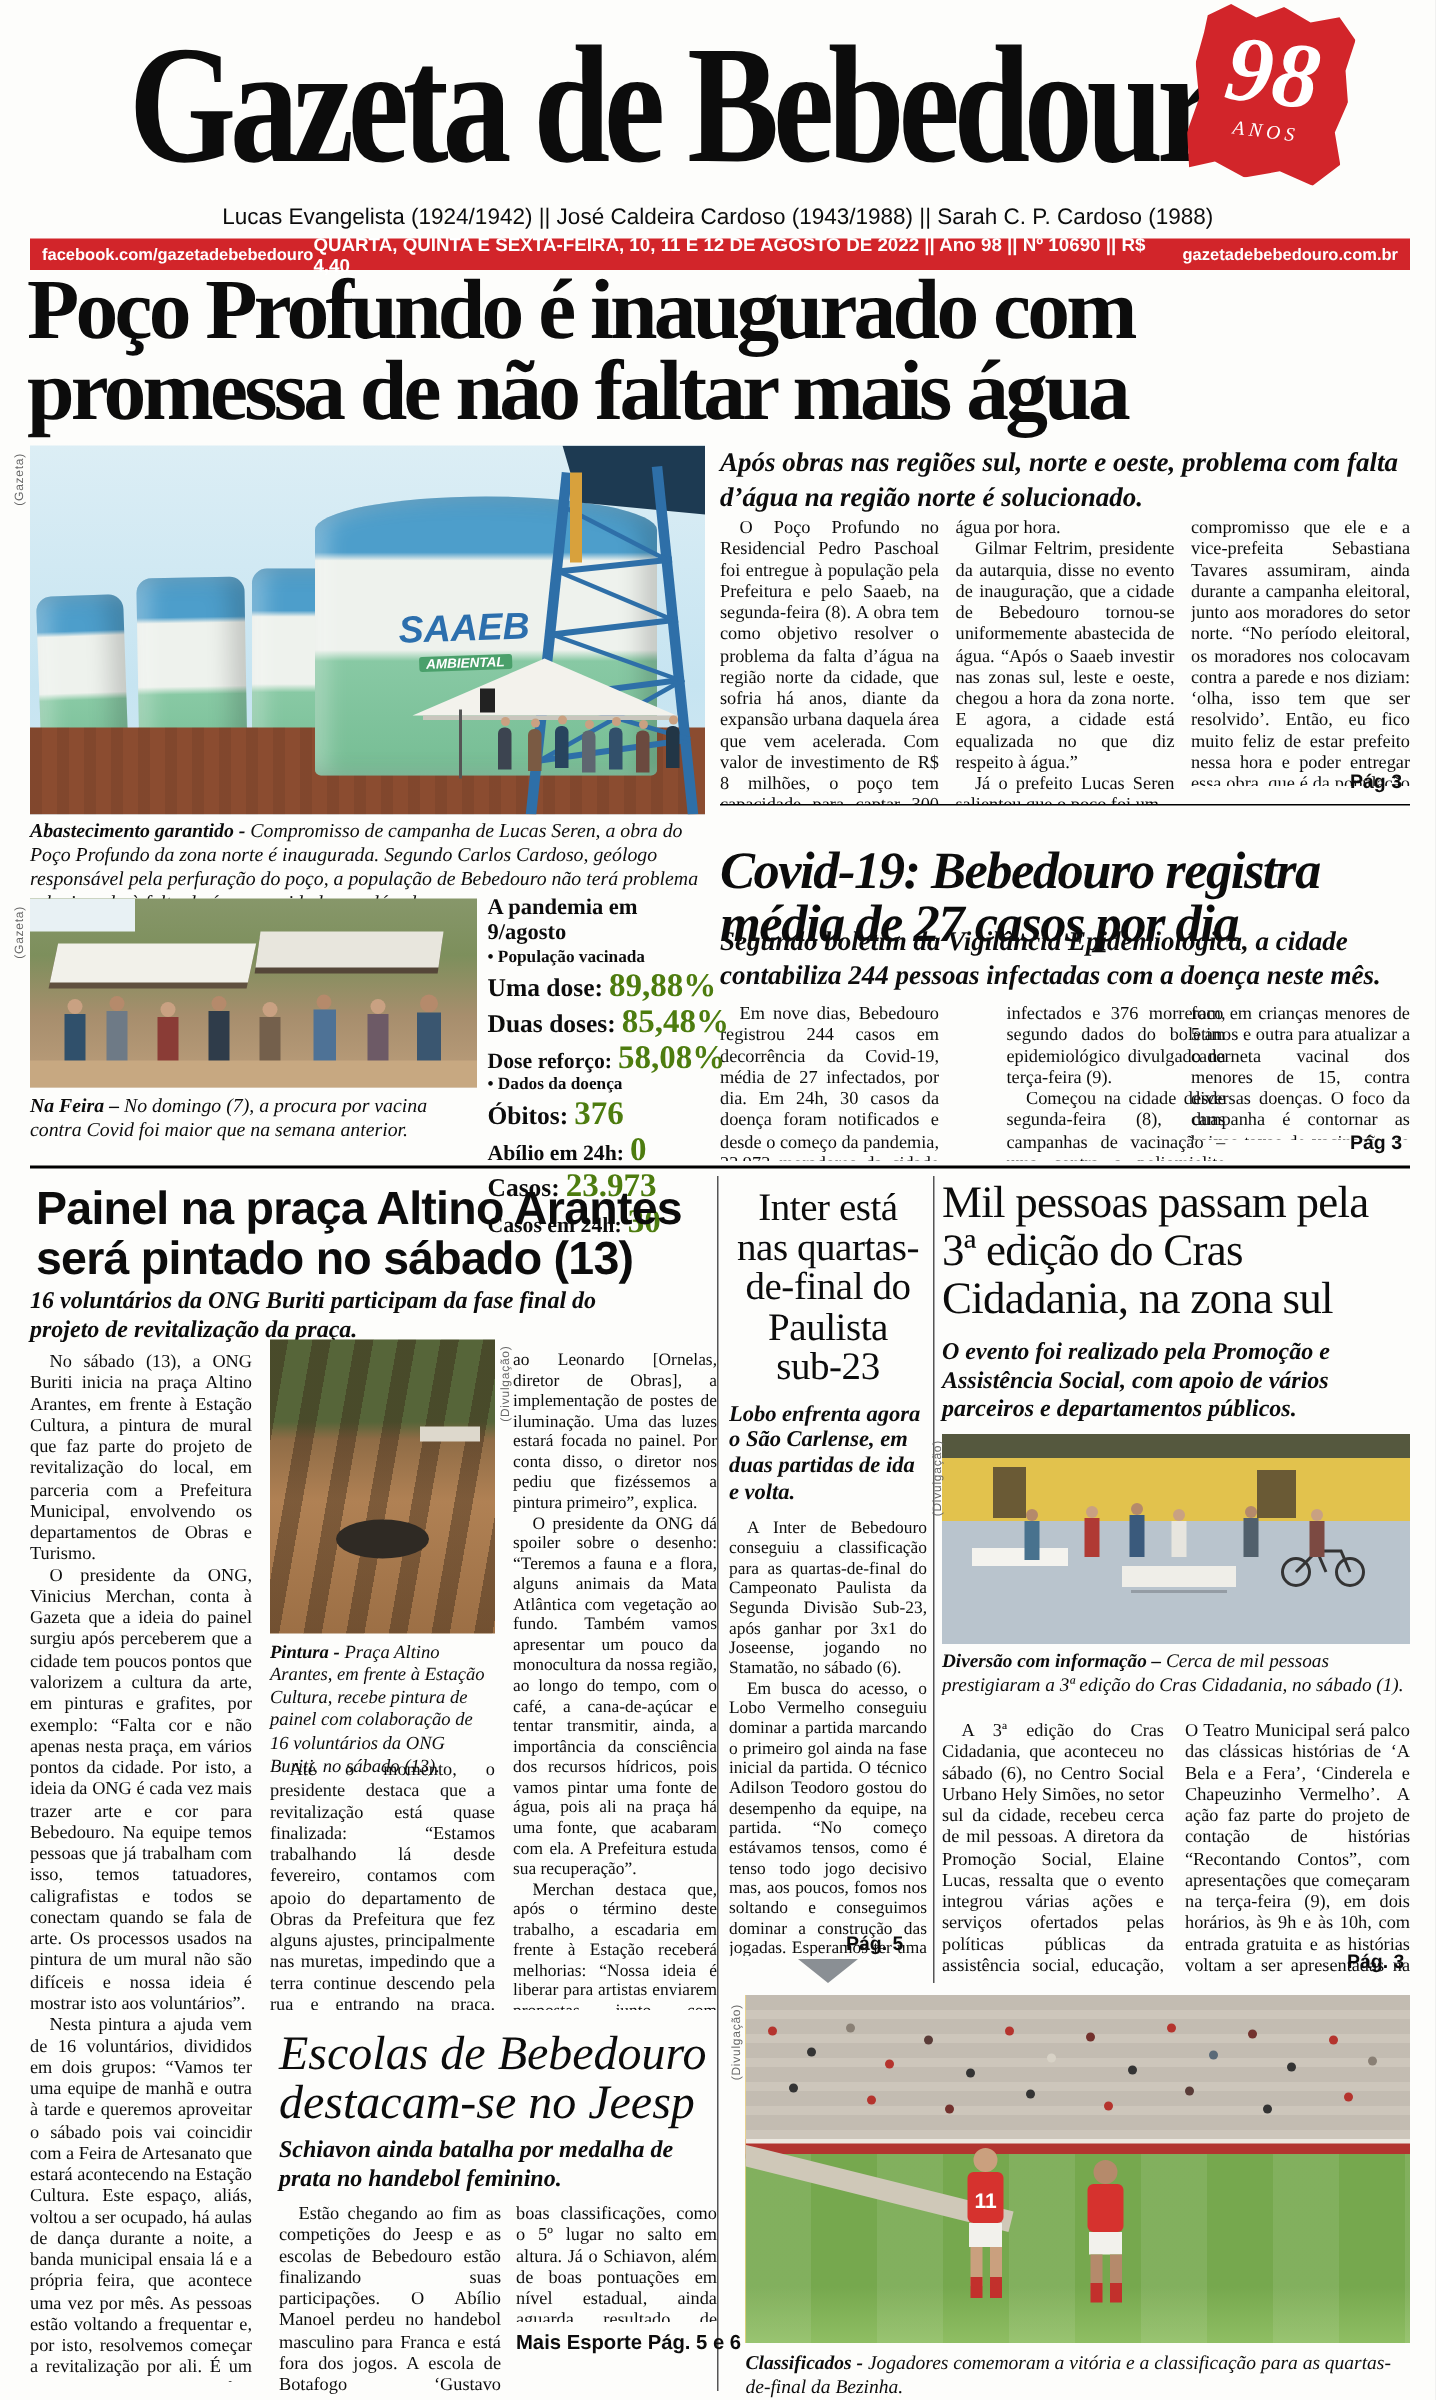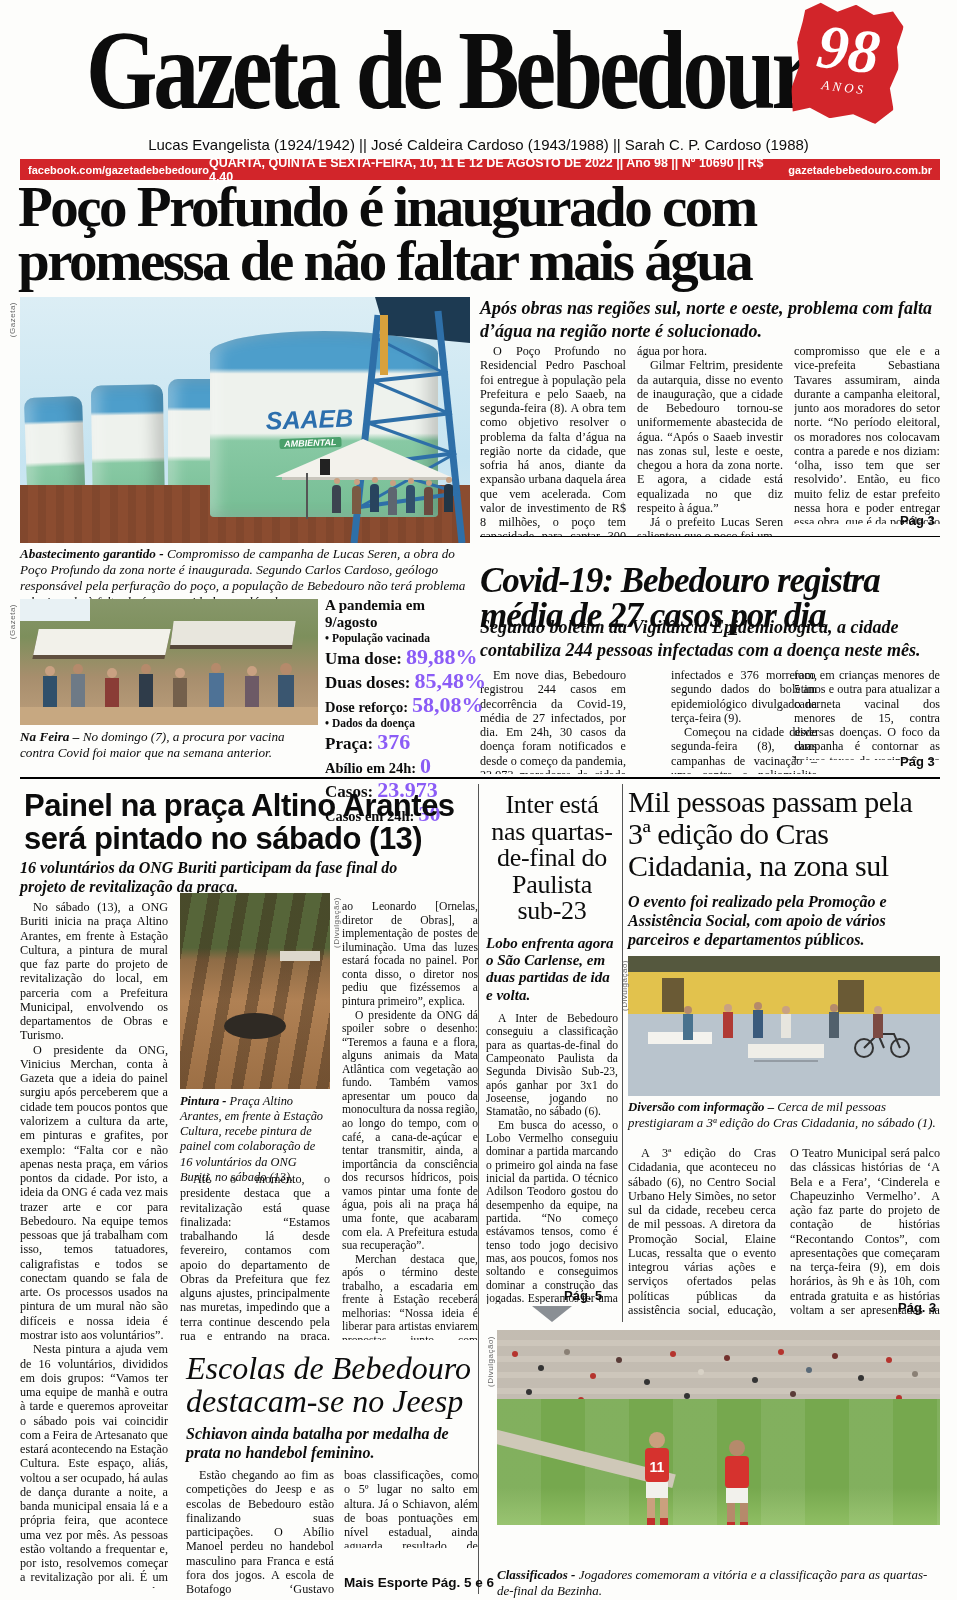--- a/index.html
+++ b/index.html
@@ -43,35 +43,35 @@
   .cap b{font-weight:bold;}
   #lead-cap{left:20px;top:546px;width:452px;}
   #feira-cap{left:20px;top:729px;width:300px;}
   
   #statbox{left:325px;top:597px;width:150px;height:178px;}
   #statbox .t{font-weight:bold;font-size:15px;margin:0 0 1px 0;}
   #statbox .b{font-weight:bold;font-size:11.5px;margin:1px 0;}
   .srow{white-space:nowrap;line-height:1.08;}
   .srow .l{font-weight:bold;font-size:17px;}
   .srow .l.sm{font-size:14.5px;}
-  .srow .v{font-weight:bold;font-size:22px;color:#8b5cf6;}
+  .srow .v{font-weight:bold;font-size:22px;color:#4d7c0f;}
   
   #painel-headline{left:20px;top:786px;width:460px;font-family:"Liberation Sans",sans-serif;font-weight:bold;
                    font-size:31px;line-height:1.05;letter-spacing:-.5px;}
   #painel-deck{left:20px;top:858px;width:420px;font-size:16px;line-height:1.2;}
   #painel-c1{left:20px;top:900px;width:148px;height:688px;}
   #painel-cap{left:180px;top:1094px;width:150px;font-size:12.4px;}
   #painel-c2{left:180px;top:1172px;width:150px;height:168px;}
   #painel-c3{left:342px;top:900px;width:136px;height:440px;font-size:11.6px;}
   
   #esc-headline{left:186px;top:1352px;width:300px;font-style:italic;font-size:32px;line-height:1.03;}
   #esc-deck{left:186px;top:1424px;width:272px;font-size:16px;line-height:1.2;}
   #esc-c1{left:186px;top:1468px;width:148px;height:128px;}
   #esc-c2{left:344px;top:1468px;width:134px;height:80px;}
-  #esc-more{left:344px;top:1554px;font-family:"Liberation Sans",sans-serif;font-weight:bold;font-size:13.5px;margin-top:21px;}
+  #esc-more{left:344px;top:1554px;font-family:"Liberation Sans",sans-serif;font-weight:bold;font-size:13.5px;}
   
   #inter{left:486px;top:788px;width:132px;height:516px;overflow:hidden;}
   #inter h2{margin:4px;font-weight:normal;font-size:26px;line-height:1.02;letter-spacing:-.3px;text-align:center;}
   #inter .deck{display:block;font-size:15px;line-height:1.16;margin:10px 0 8px 0;}
   #inter .body{text-align:justify;font-size:11.6px;line-height:1.15;}
   #inter .body p{margin:0;text-indent:12px;}
   #tri{left:532px;top:1306px;width:0;height:0;border-left:20px solid transparent;border-right:20px solid transparent;border-top:16px solid #8a8f94;}
   
   #cras-headline{left:628px;top:786px;width:312px;font-weight:normal;font-size:30px;line-height:1.06;letter-spacing:-.5px;}
   #cras-deck{left:628px;top:892px;width:300px;font-size:16px;line-height:1.2;}
@@ -96,21 +96,21 @@
   #mp-logo .s2{display:inline-block;font-family:"Liberation Sans",sans-serif;font-weight:bold;font-style:italic;
                font-size:9px;color:#fff;background:#4aa06b;padding:0 5px;border-radius:2px;}
   .fig{position:absolute;width:9px;height:28px;border-radius:4px 4px 0 0;}
   .fig::before{content:"";position:absolute;left:1.5px;top:-7px;width:6px;height:6px;border-radius:50%;background:#c9a182;}
   #photo-feira{left:20px;top:599px;width:298px;height:126px;
                background:linear-gradient(#87976a,#7d8f5c 30%,#a78e6d 62%,#bd9f7c);}
   #photo-painel{left:180px;top:893px;width:150px;height:196px;
                 background:linear-gradient(#566539 0 28%,#8f6c46 34%,#b08154 55%,#9c6f45 100%);}
   #pp-shade{position:absolute;inset:0;background:repeating-linear-gradient(100deg,rgba(55,38,22,.42) 0 12px,transparent 12px 28px);}
   #photo-cras{left:628px;top:956px;width:312px;height:140px;background:#b9c4cd;}
-  #photo-soccer{left:497px;top:1330px;width:443px;height:195px;background:#eab308;}
+  #photo-soccer{left:497px;top:1330px;width:443px;height:232px;background:#eab308;}
   #sc-field{position:absolute;left:0;bottom:0;width:100%;height:126px;
             background:repeating-linear-gradient(90deg,rgba(255,255,255,.09) 0 44px,transparent 44px 88px),
             linear-gradient(#76a84e 0 70%,#8fbe63 100%);}
   #sc-rail{position:absolute;left:0;top:96px;width:100%;height:10px;background:#b23530;border-top:3px solid #ece8e0;}
 </style>
 </head>
 <body>
 
 <div class="page">
 
@@ -235,21 +235,21 @@
     <span>No domingo (7), a procura por vacina contra Covid foi maior que na semana anterior.</span>
   </div>
 
   <div class="abs" id="statbox">
     <p class="t">A pandemia em 9/agosto</p>
     <p class="b">• População vacinada</p>
     <div class="srow"><span class="l">Uma dose:</span> <span class="v">89,88%</span></div>
     <div class="srow"><span class="l">Duas doses:</span> <span class="v">85,48%</span></div>
     <div class="srow"><span class="l sm">Dose reforço:</span> <span class="v">58,08%</span></div>
     <p class="b">• Dados da doença</p>
-    <div class="srow"><span class="l">Praça:</span> <span class="v">376</span></div>
+    <div class="srow"><span class="l">Óbitos:</span> <span class="v">376</span></div>
     <div class="srow"><span class="l sm">Abílio em 24h:</span> <span class="v">0</span></div>
     <div class="srow"><span class="l">Casos:</span> <span class="v">23.973</span></div>
     <div class="srow"><span class="l sm">Casos em 24h:</span> <span class="v">30</span></div>
   </div>
 
   <div class="abs hr" style="left:20px;top:777px;width:920px;height:2px"></div>
   <div class="abs vr" style="left:478px;top:784px;width:1px;height:810px"></div>
   <div class="abs vr" style="left:622px;top:784px;width:1px;height:538px"></div>
 
   <h2 class="abs" id="painel-headline" style="margin:4px">Painel na praça Altino Arantes será pintado no sábado (13)</h2>

